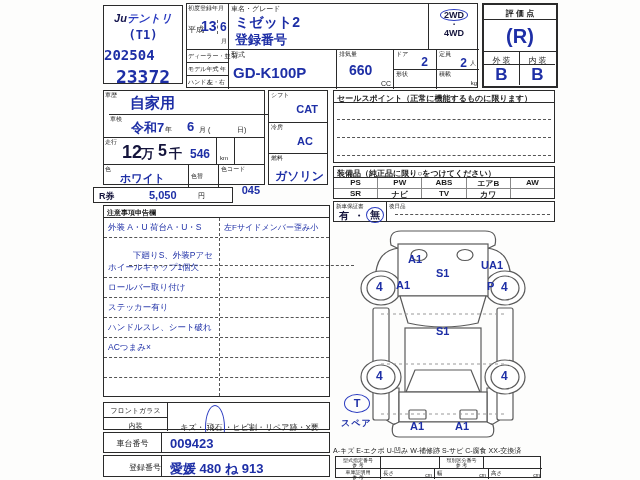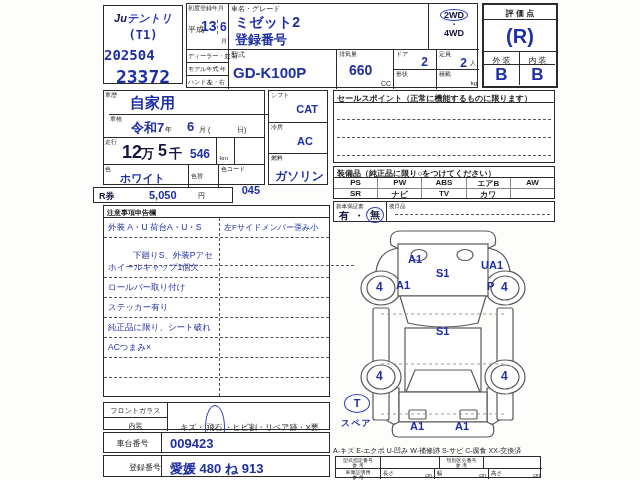--- a/index.html
+++ b/index.html
@@ -220,21 +220,21 @@
     </div>
     <div class="abs dashrow" style="left:0;top:72px;width:100%;height:20px;">
       <span class="abs notetxt" style="left:4px;top:4px;">ロールバー取り付け</span>
       <span class="abs notetxt" style="left:120px;top:4px;font-size:8px;"></span>
     </div>
     <div class="abs dashrow" style="left:0;top:92px;width:100%;height:20px;">
       <span class="abs notetxt" style="left:4px;top:4px;">ステッカー有り</span>
       <span class="abs notetxt" style="left:120px;top:4px;font-size:8px;"></span>
     </div>
     <div class="abs dashrow" style="left:0;top:112px;width:100%;height:20px;">
-      <span class="abs notetxt" style="left:4px;top:4px;">純正品に限り、シート破れ</span>
+      <span class="abs notetxt" style="left:4px;top:4px;">ハンドルスレ、シート破れ</span>
       <span class="abs notetxt" style="left:120px;top:4px;font-size:8px;"></span>
     </div>
     <div class="abs dashrow" style="left:0;top:132px;width:100%;height:20px;">
       <span class="abs notetxt" style="left:4px;top:4px;">ACつまみ×</span>
       <span class="abs notetxt" style="left:120px;top:4px;font-size:8px;"></span>
     </div>
     <div class="abs dashrow" style="left:0;top:152px;width:100%;height:20px;">
       <span class="abs notetxt" style="left:4px;top:4px;"></span>
     </div>
     <div class="abs" style="left:0;top:172px;width:100%;height:18px;">

